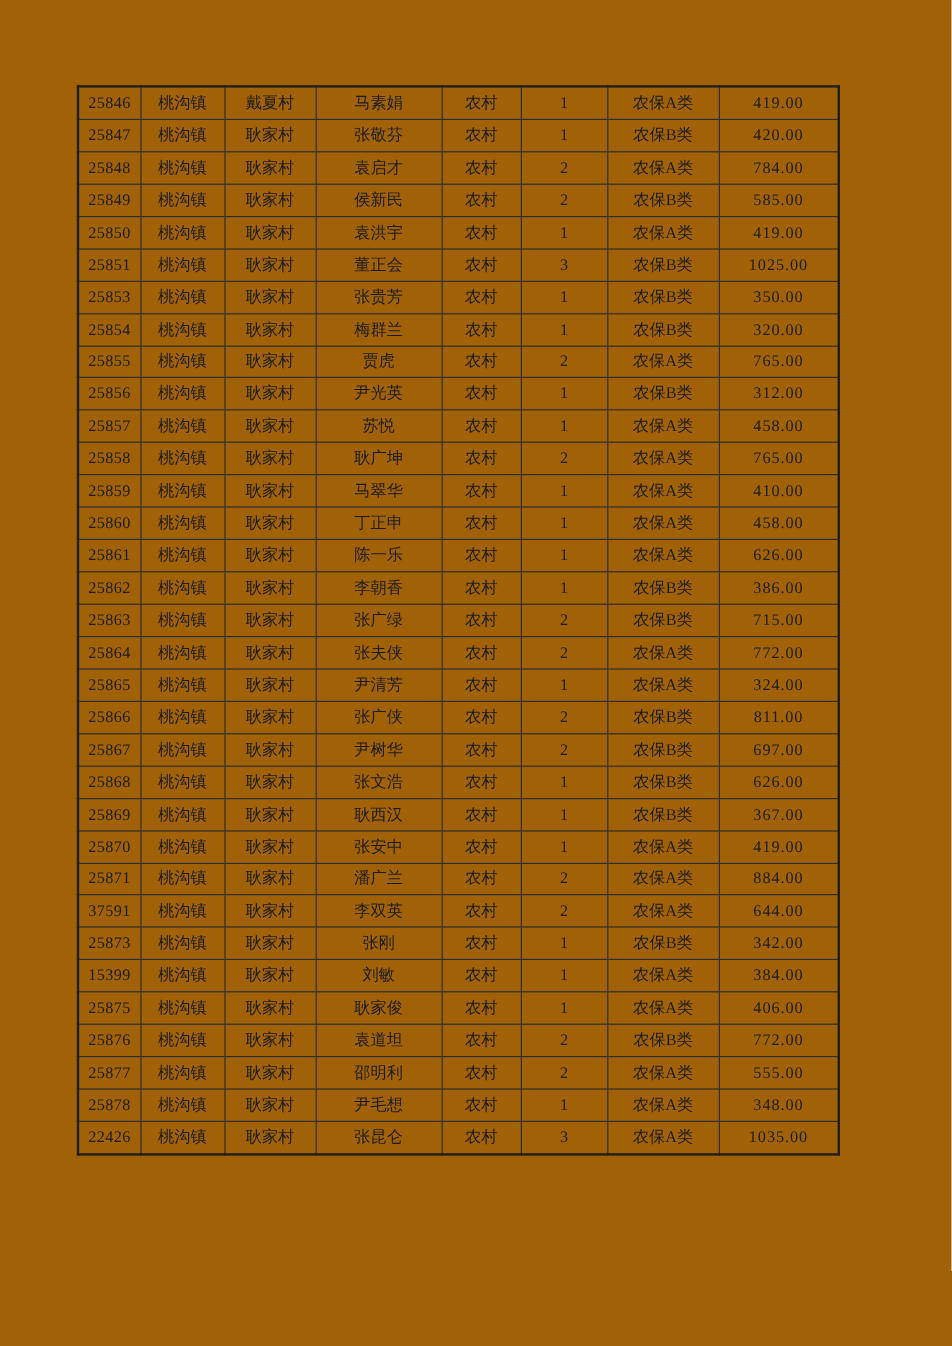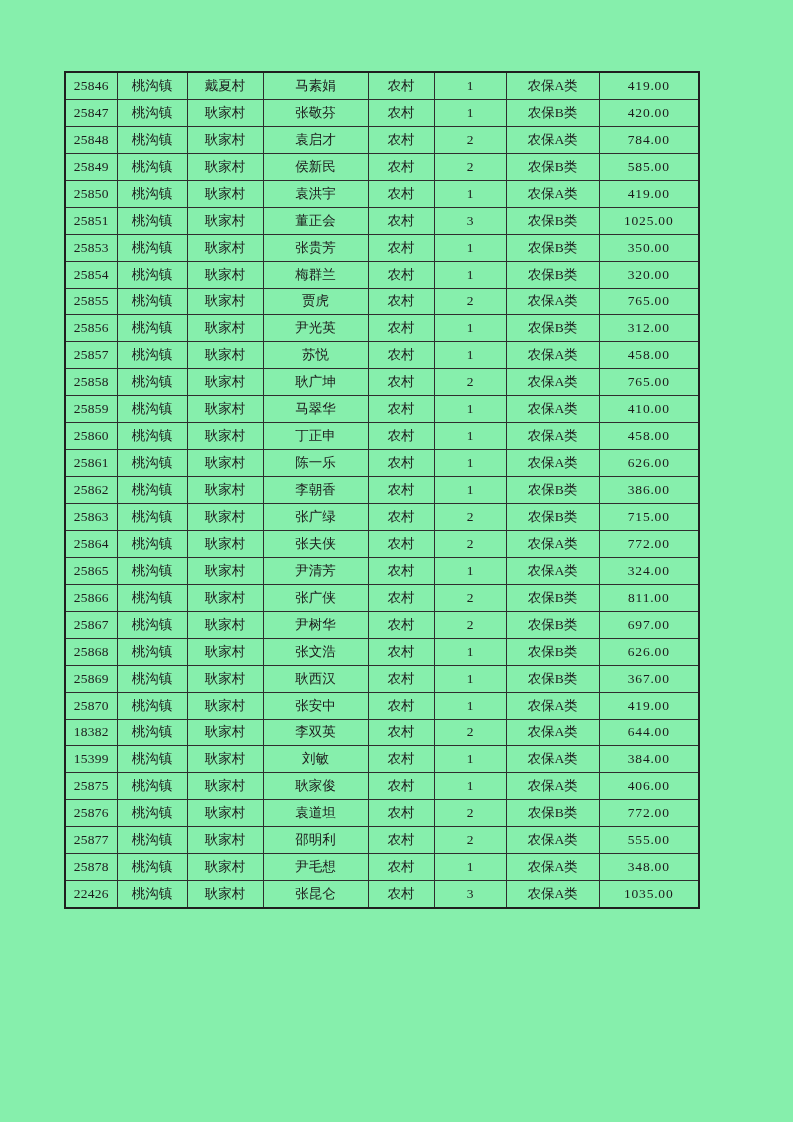--- a/index.html
+++ b/index.html
@@ -4,21 +4,21 @@
 <style>
   html, body {
     margin: 0;
     padding: 0;
     background: #ffffff;
   }
   .page {
     position: relative;
     width: 793px;
     height: 1122px;
-    background: #86efac;
+    background: #a16207;
     overflow: hidden;
   }
   table.benefits {
     position: absolute;
     left: 64px;
     top: 71px;
     border-collapse: collapse;
     table-layout: fixed;
     border: 2px solid #1f1f1f;
   }
@@ -319,32 +319,52 @@
       <td class="cell-record-id">25870</td>
       <td class="cell-town">桃沟镇</td>
       <td class="cell-village">耿家村</td>
       <td class="cell-person-name">张安中</td>
       <td class="cell-residence-type">农村</td>
       <td class="cell-person-count">1</td>
       <td class="cell-insurance-category">农保A类</td>
       <td class="cell-amount">419.00</td>
     </tr>
 
-
-    <tr>
-      <td class="cell-record-id">18382</td>
+    <tr>
+      <td class="cell-record-id">25871</td>
+      <td class="cell-town">桃沟镇</td>
+      <td class="cell-village">耿家村</td>
+      <td class="cell-person-name">潘广兰</td>
+      <td class="cell-residence-type">农村</td>
+      <td class="cell-person-count">2</td>
+      <td class="cell-insurance-category">农保A类</td>
+      <td class="cell-amount">884.00</td>
+    </tr>
+
+    <tr>
+      <td class="cell-record-id">37591</td>
       <td class="cell-town">桃沟镇</td>
       <td class="cell-village">耿家村</td>
       <td class="cell-person-name">李双英</td>
       <td class="cell-residence-type">农村</td>
       <td class="cell-person-count">2</td>
       <td class="cell-insurance-category">农保A类</td>
       <td class="cell-amount">644.00</td>
     </tr>
 
+    <tr>
+      <td class="cell-record-id">25873</td>
+      <td class="cell-town">桃沟镇</td>
+      <td class="cell-village">耿家村</td>
+      <td class="cell-person-name">张刚</td>
+      <td class="cell-residence-type">农村</td>
+      <td class="cell-person-count">1</td>
+      <td class="cell-insurance-category">农保B类</td>
+      <td class="cell-amount">342.00</td>
+    </tr>
 
     <tr>
       <td class="cell-record-id">15399</td>
       <td class="cell-town">桃沟镇</td>
       <td class="cell-village">耿家村</td>
       <td class="cell-person-name">刘敏</td>
       <td class="cell-residence-type">农村</td>
       <td class="cell-person-count">1</td>
       <td class="cell-insurance-category">农保A类</td>
       <td class="cell-amount">384.00</td>

